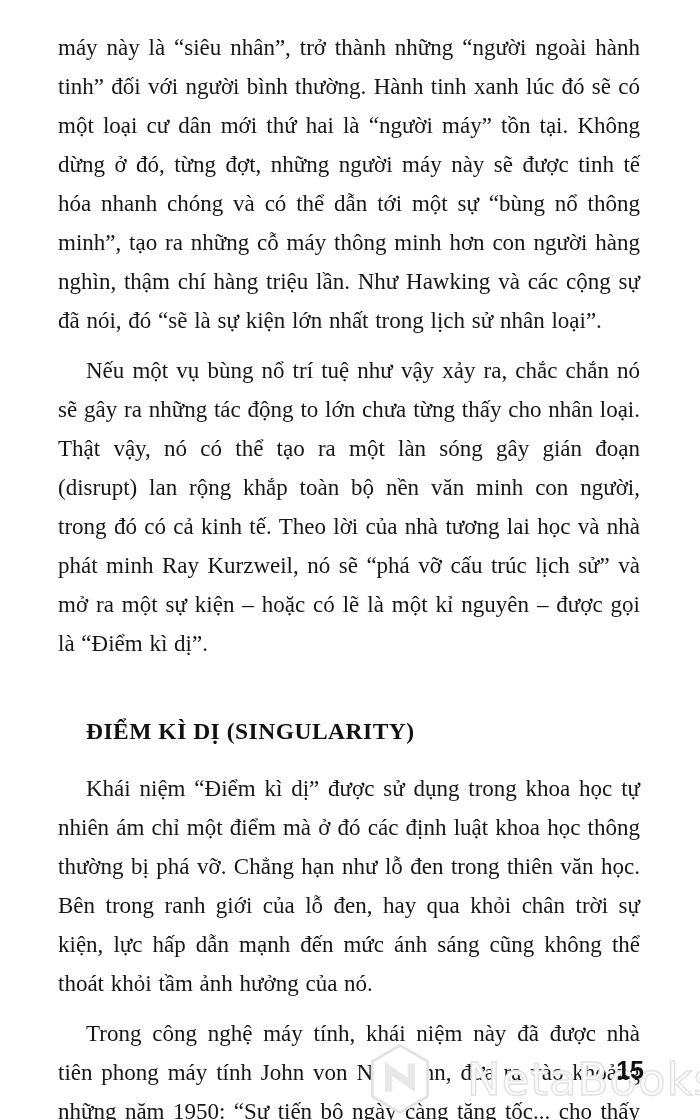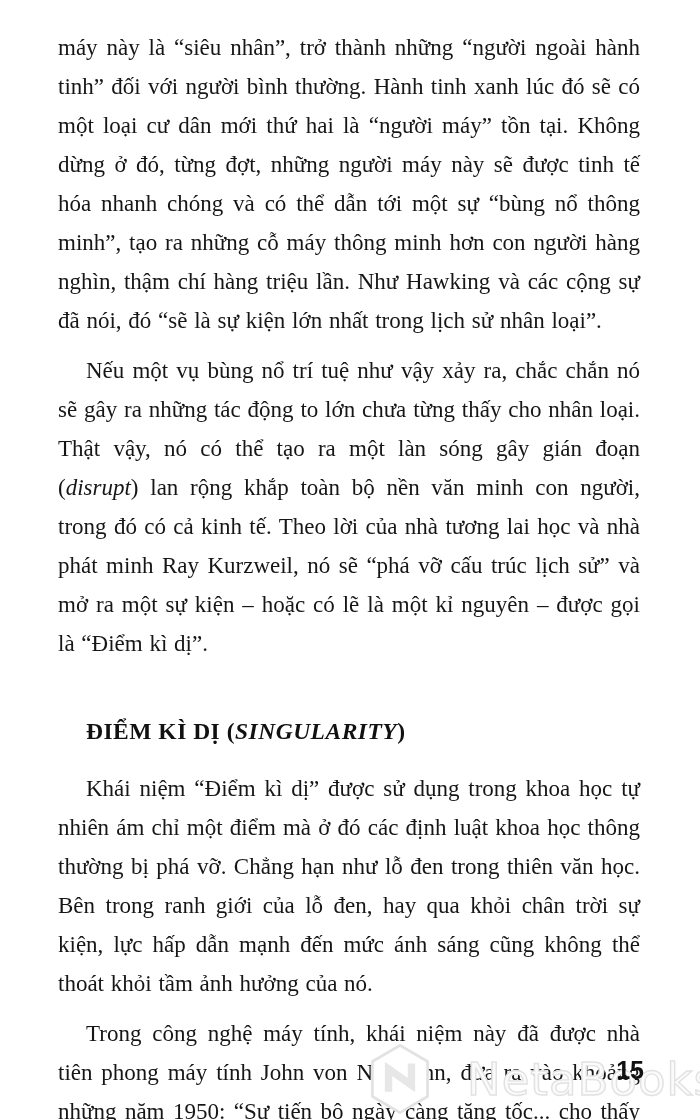--- a/index.html
+++ b/index.html
@@ -40,25 +40,23 @@
   .section-heading {
     margin: 49px 0 18px 0;
     padding-left: 28px;
     font-size: 23.5px;
     font-weight: bold;
     color: #111111;
     letter-spacing: 0.5px;
     text-align: left;
   }
   .section-heading .ital {
-    font-style: italic;
     text-align: right;
   }
   .ital {
-    font-style: italic;
   }
   
   .watermark {
     position: absolute;
     left: 356px;
     top: 1042px;
     display: flex;
     align-items: center;
     white-space: nowrap;
     gap: 17px;

